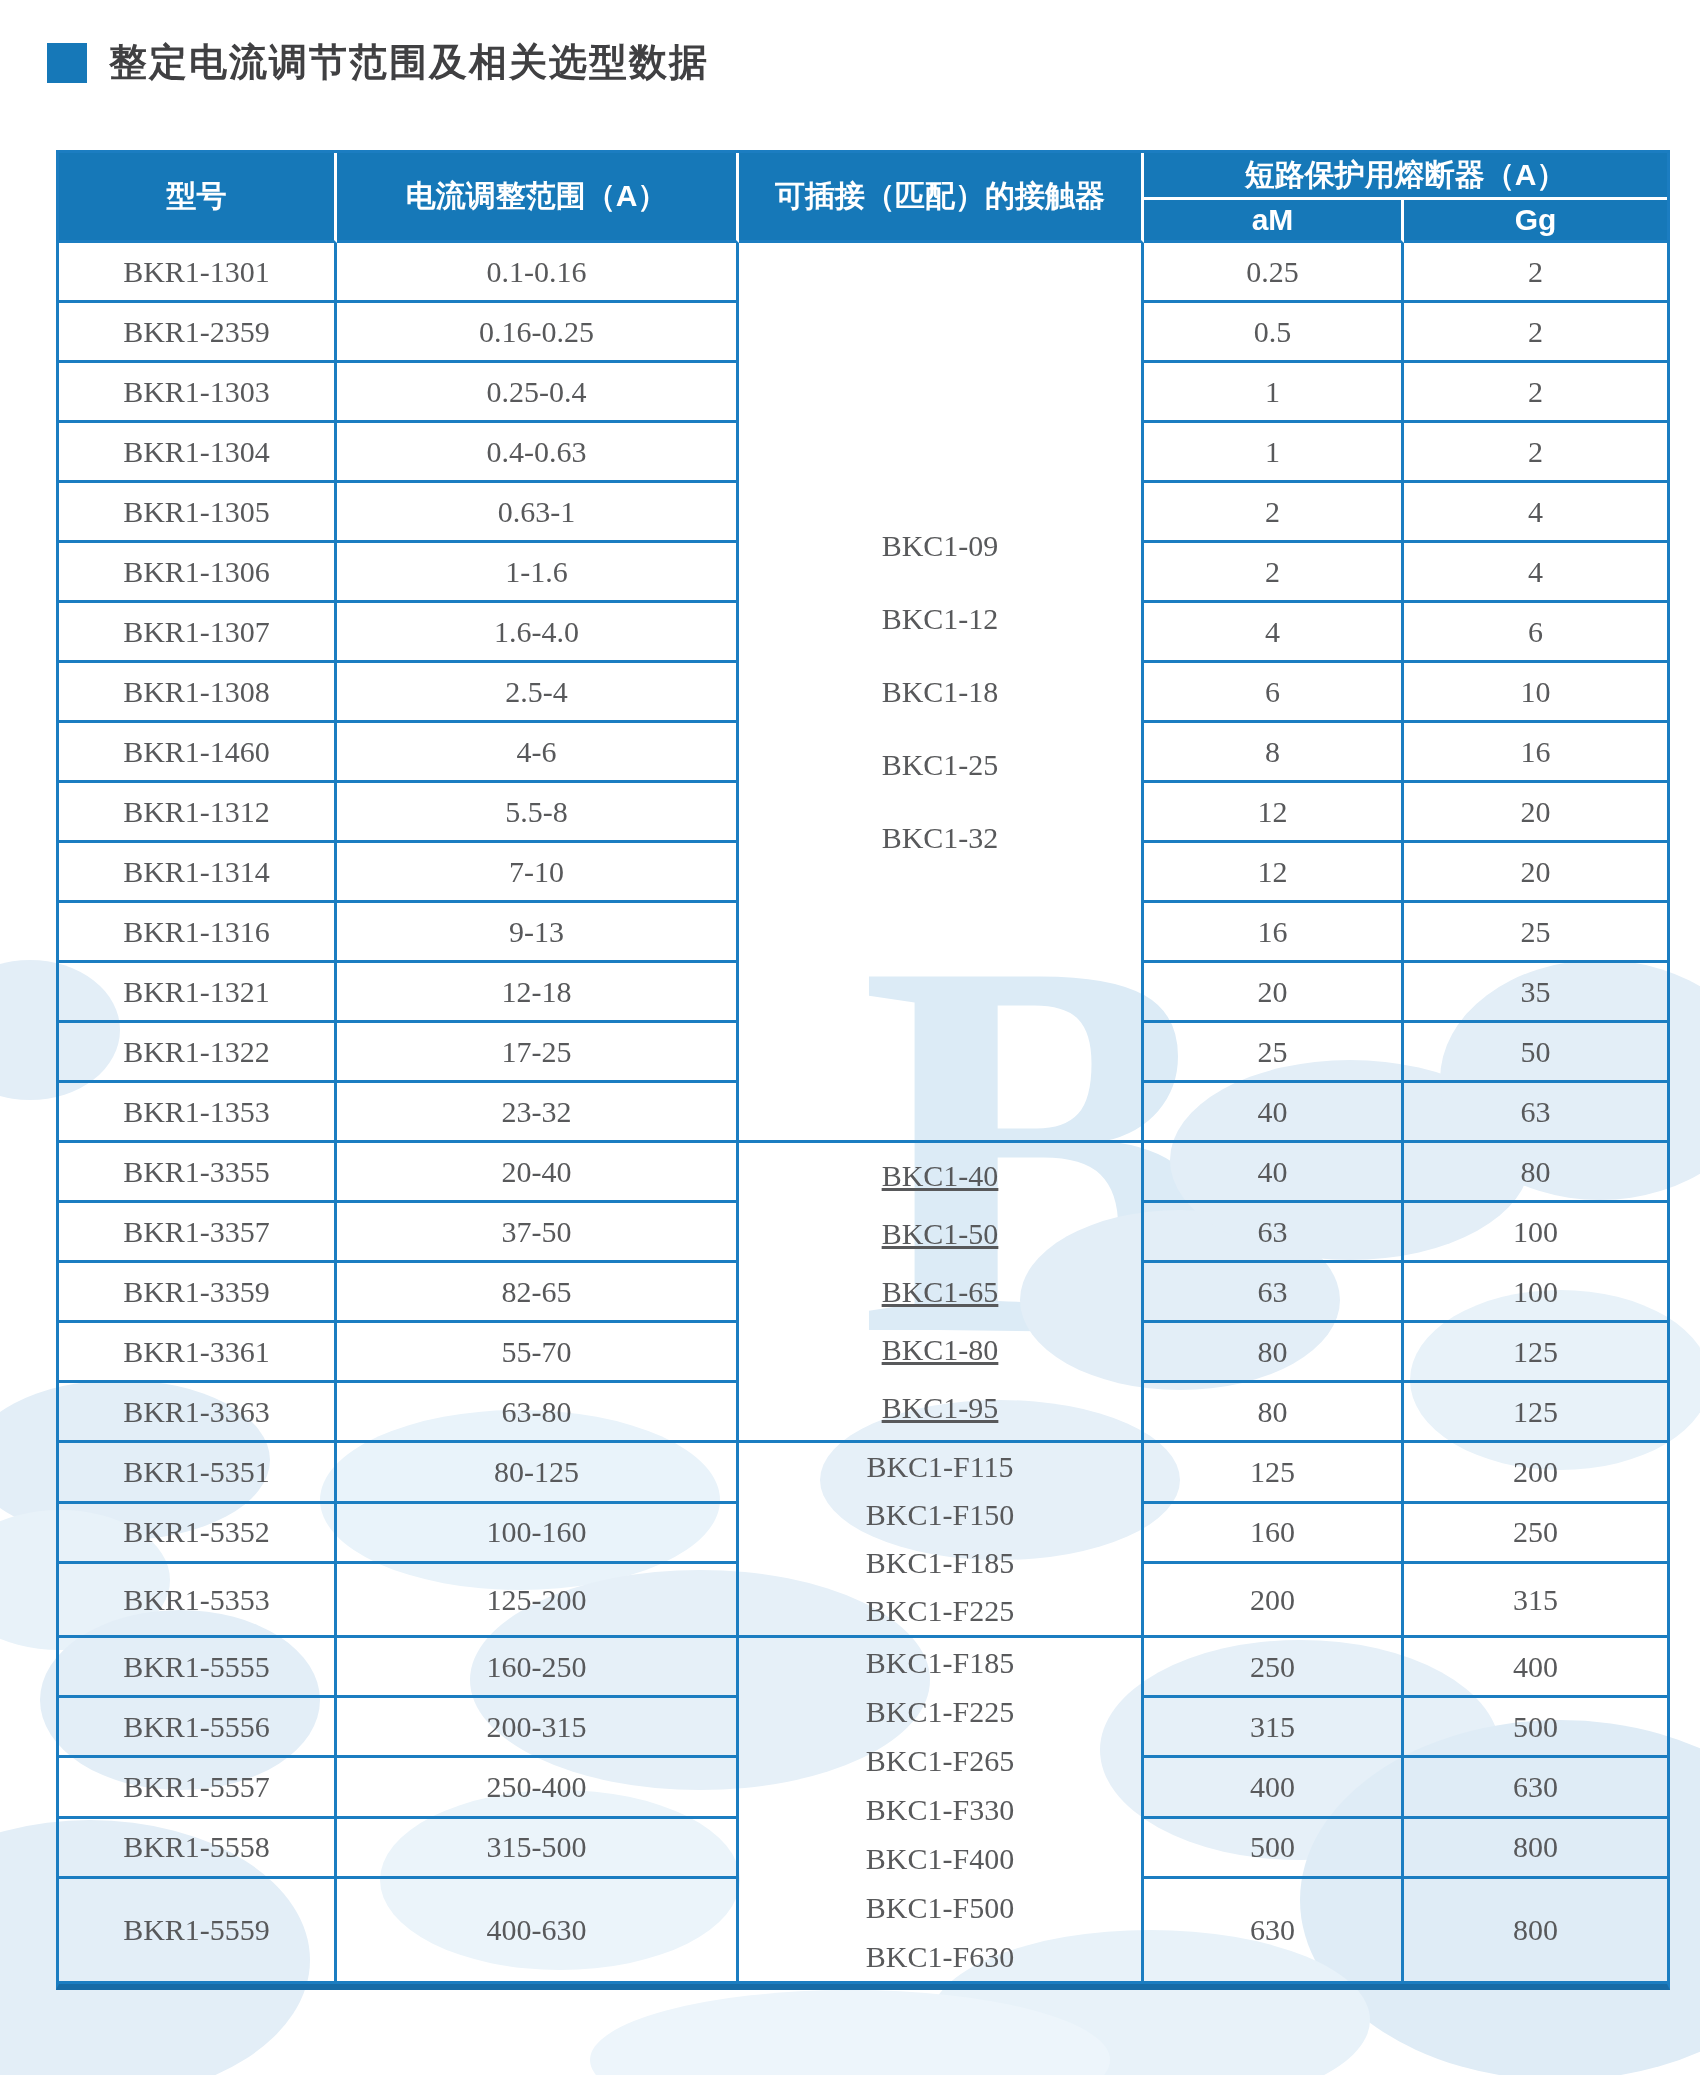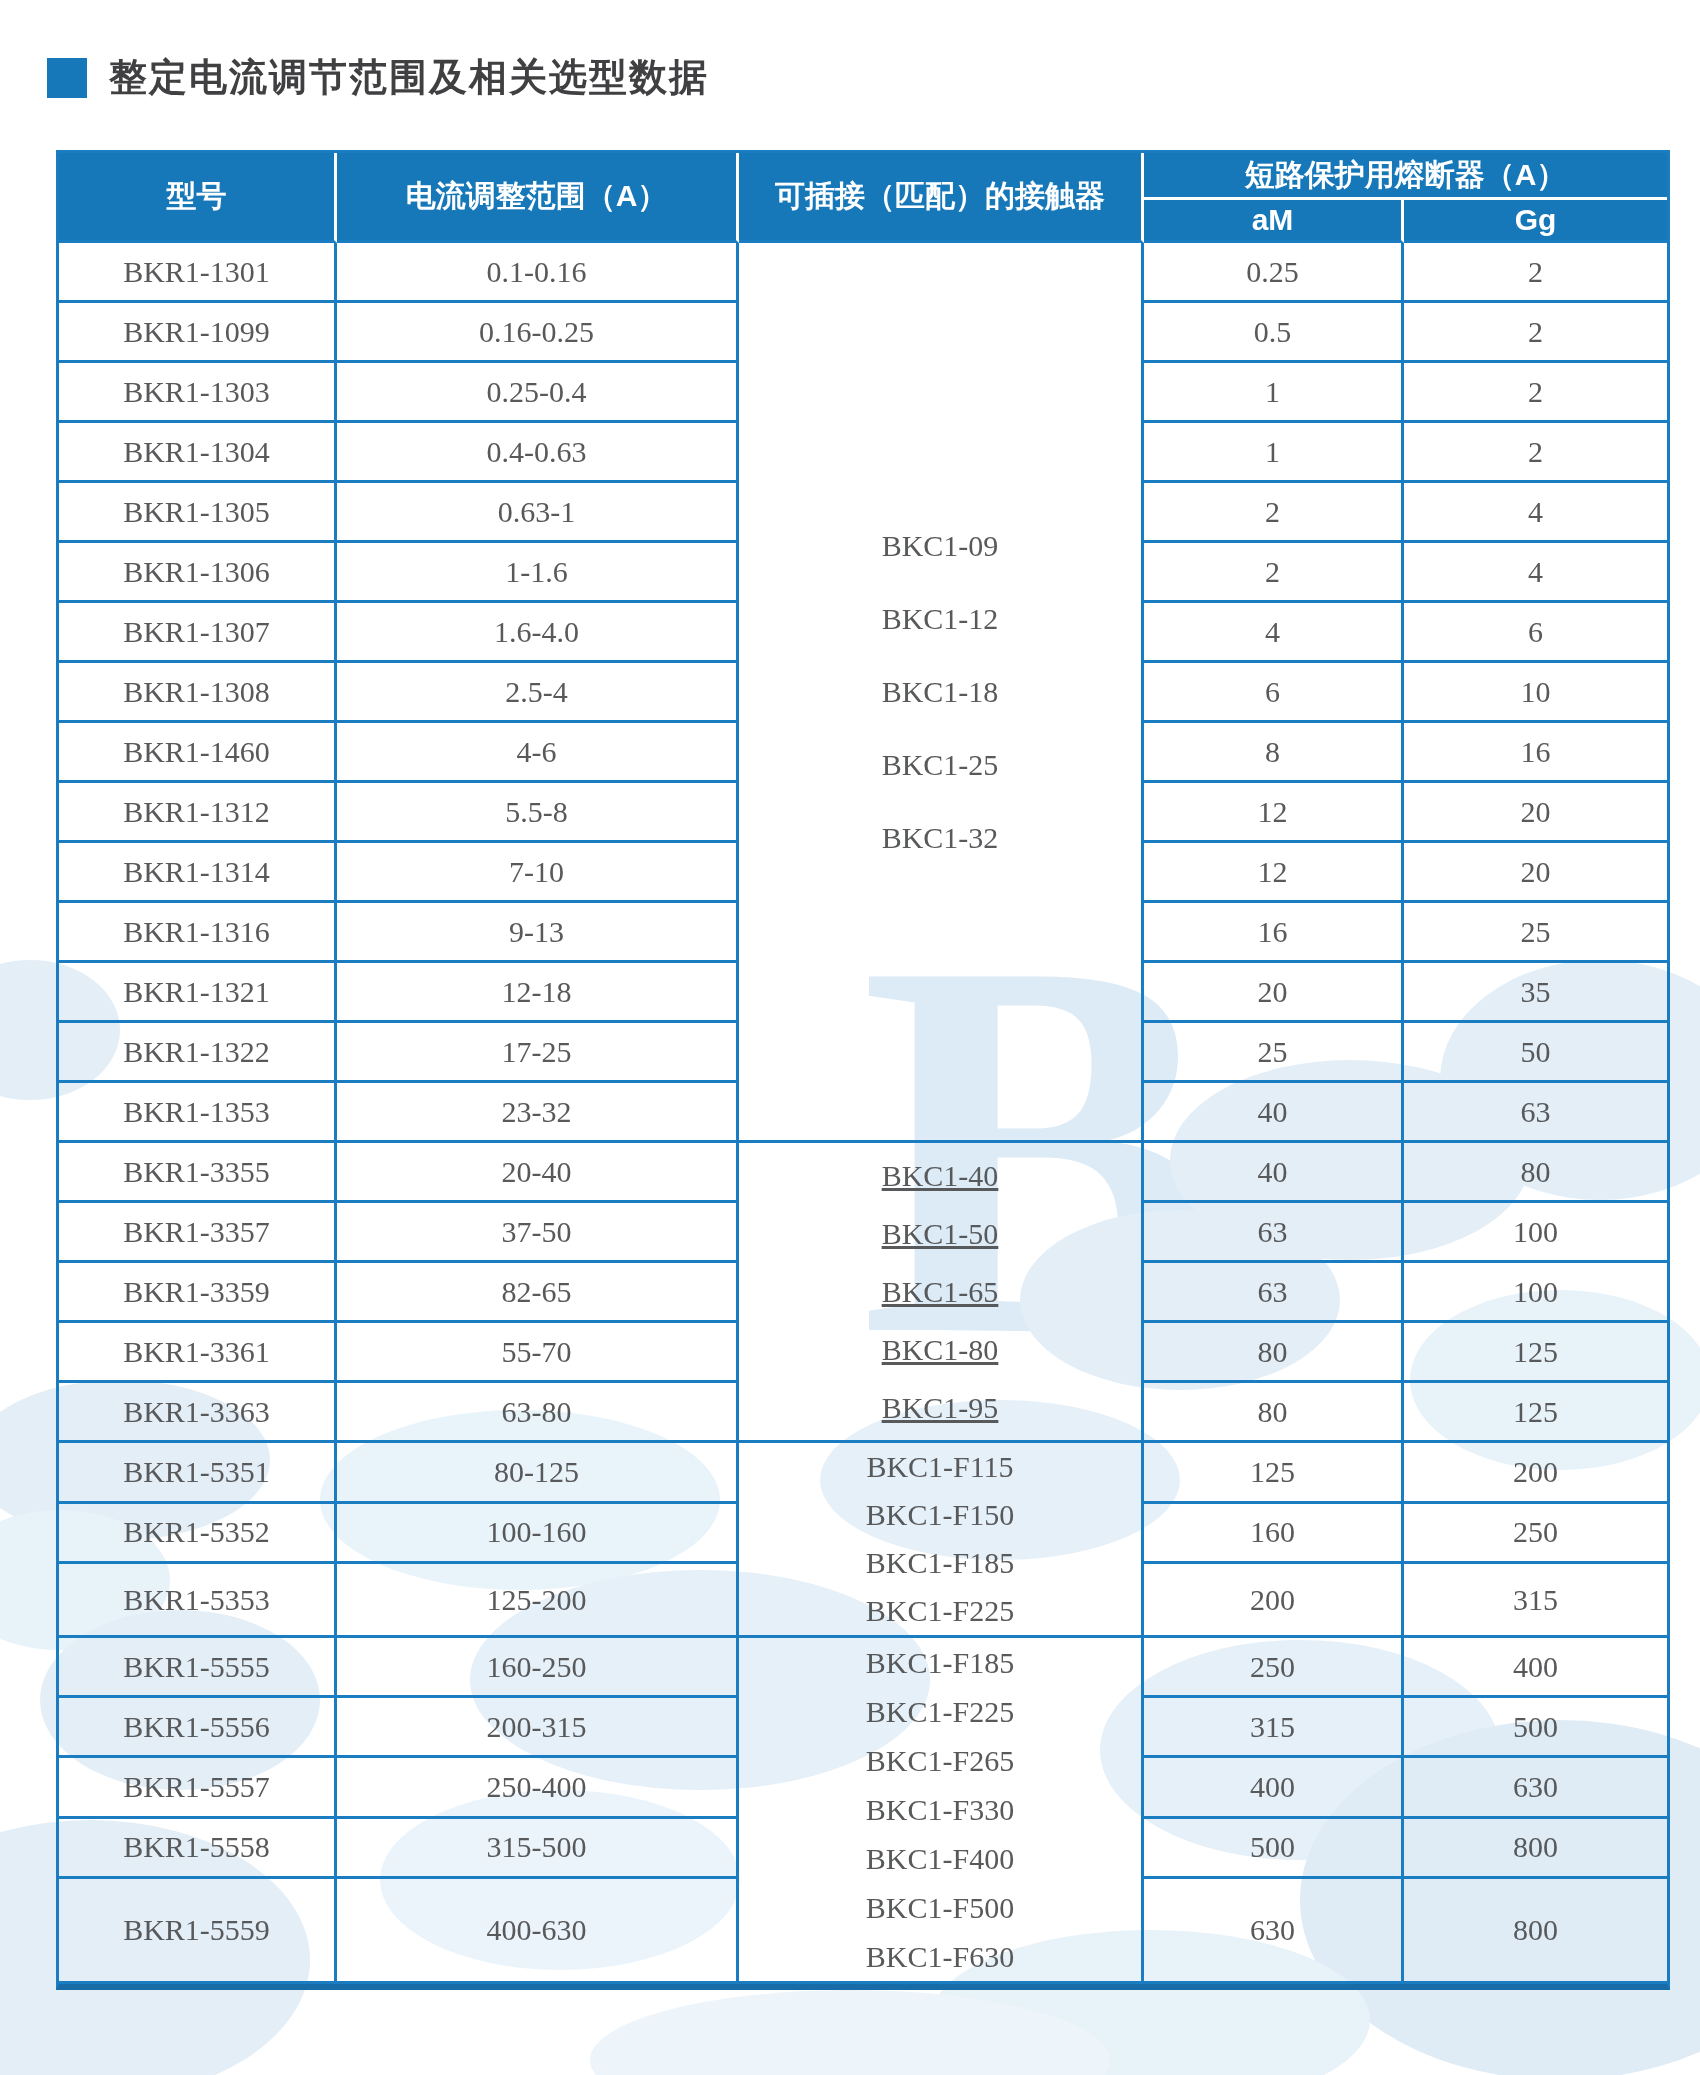--- a/index.html
+++ b/index.html
@@ -3,21 +3,21 @@
 <meta charset="utf-8">
 <style>
   html,body{margin:0;padding:0;}
   body{
     width:1700px;height:2075px;position:relative;background:#ffffff;
     font-family:"Liberation Sans","DejaVu Sans",sans-serif;overflow:hidden;
   }
   
   .watermark{position:absolute;left:0;top:0;width:1700px;height:2075px;z-index:0;}
   
-  .title-row{position:absolute;left:47px;top:52px;display:flex;align-items:center;z-index:2;}
+  .title-row{position:absolute;left:47px;top:37px;display:flex;align-items:center;z-index:2;}
   .title-square{width:40px;height:40px;background:#1678b8;margin-right:22px;}
   .page-title{font-size:38px;font-weight:bold;color:#404042;letter-spacing:2px;}
   
   .sel-table{
     position:absolute;left:56px;top:150px;width:1608px;z-index:1;
     border-collapse:separate;border-spacing:0;table-layout:fixed;
     border-left:3px solid #1b7dc1;border-top:3px solid #1b7dc1;
     border-right:3px solid #1b7dc1;border-bottom:6px solid #176ba6;
   }
   .sel-table th{
@@ -102,21 +102,21 @@
           <div>BKC1-09</div>
           <div>BKC1-12</div>
           <div>BKC1-18</div>
           <div>BKC1-25</div>
           <div>BKC1-32</div>
         </td>
         <td>0.25</td>
         <td>2</td>
       </tr>
       <tr>
-        <td>BKR1-1099</td>
+        <td>BKR1-2359</td>
         <td>0.16-0.25</td>
         <td>0.5</td>
         <td>2</td>
       </tr>
       <tr>
         <td>BKR1-1303</td>
         <td>0.25-0.4</td>
         <td>1</td>
         <td>2</td>
       </tr>

